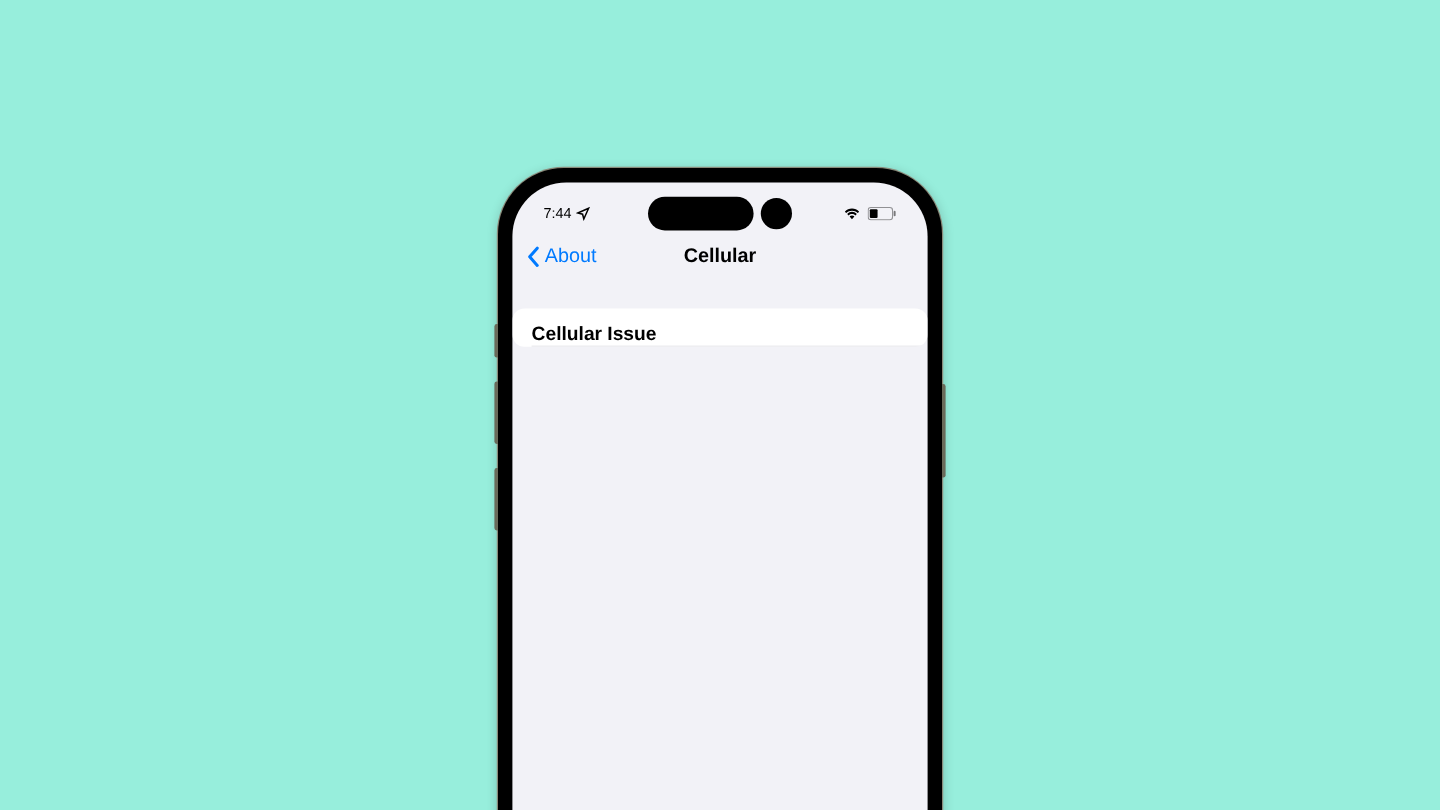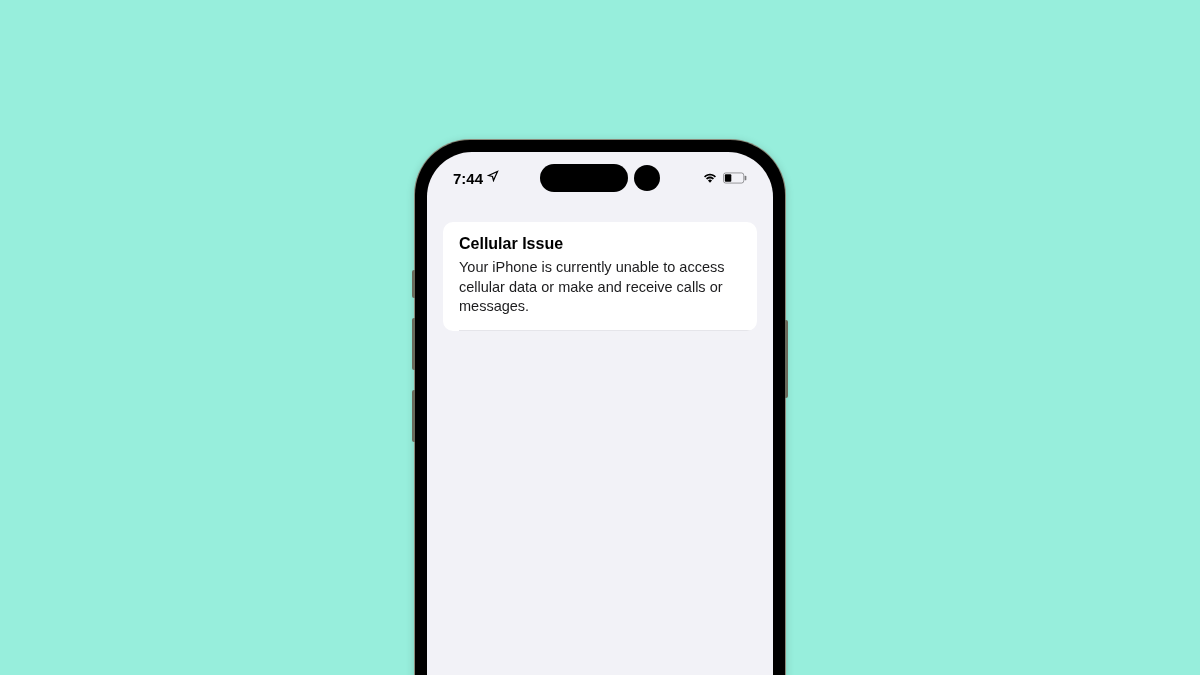--- a/index.html
+++ b/index.html
@@ -95,23 +95,24 @@
     .status-bar {
       display: flex;
       justify-content: space-between;
       align-items: center;
       padding: 14px 26px 8px;
       height: 46px;
     }
     
     .status-left {
       display: flex;
+      align-items: center;
       gap: 4px;
-      font-weight: 700;
-      font-size: 15px;
+      font-weight: 400;
+      font-size: 12px;
     }
     
     .location-arrow {
       width: 12px;
       height: 12px;
     }
     
     .status-right {
       display: flex;
       align-items: center;
@@ -152,21 +153,21 @@
     .nav-title {
       position: absolute;
       left: 50%;
       transform: translateX(-50%);
       font-weight: 600;
       font-size: 16.5px;
       color: #000;
     }
     
     .content-area {
-      padding: 24px 16px;
+      padding: 24px 0;
     }
     
     .card {
       background: #fff;
       border-radius: 10px;
       overflow: hidden;
     }
     
     .card-header {
       padding: 13px 16px 0;
@@ -228,22 +229,30 @@
           <path d="M2.5 5 C4.5 3 7.2 1.8 10 1.8 C12.8 1.8 15.5 3 17.5 5 L16 6.5 C14.3 4.8 12.2 4 10 4 C7.8 4 5.7 4.8 4 6.5 Z"></path>
         </svg>
         <svg class="battery-icon" viewBox="0 0 26 12">
           <rect x="0.5" y="0.5" width="22" height="11" rx="2.5" fill="none" stroke="#000" stroke-width="1" opacity="0.4"></rect>
           <rect x="2" y="2" width="7" height="8" rx="1" fill="#000"></rect>
           <rect x="23.5" y="3.5" width="1.8" height="5" rx="1" fill="#000" opacity="0.5"></rect>
         </svg>
       </div>
     </div>
 
+    <div class="nav-bar">
+      <div class="back-button">
+        <svg class="chevron-back" viewBox="0 0 12 20" fill="none" stroke="#007aff" stroke-width="2.8" stroke-linecap="round" stroke-linejoin="round">
+          <path d="M9 2 L2 10 L9 18"></path>
+        </svg>
+        <span>About</span>
+      </div>
+      <div class="nav-title">Cellular</div>
+    </div>
 
     <div class="content-area">
       <div class="card">
         <div class="card-header">Cellular Issue</div>
-        <div class="card-body">Your iPhone is currently unable to access cellular data or make and receive calls or messages.</div>
         <div class="card-divider"></div>
       </div>
     </div>
   </div>
 </div>
 
 </body></html>

